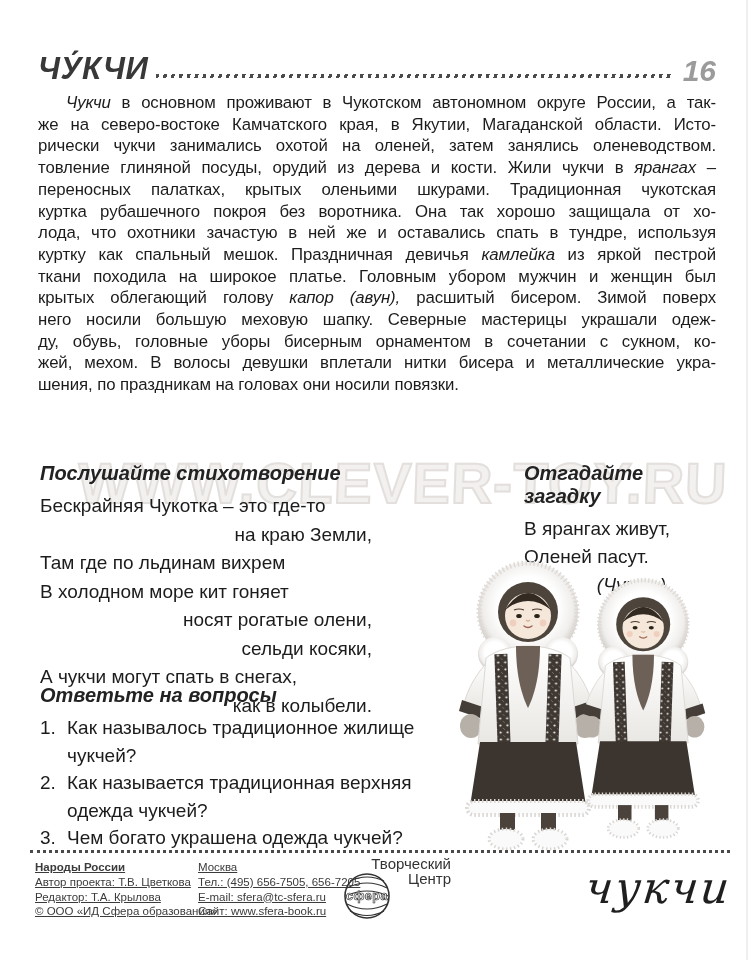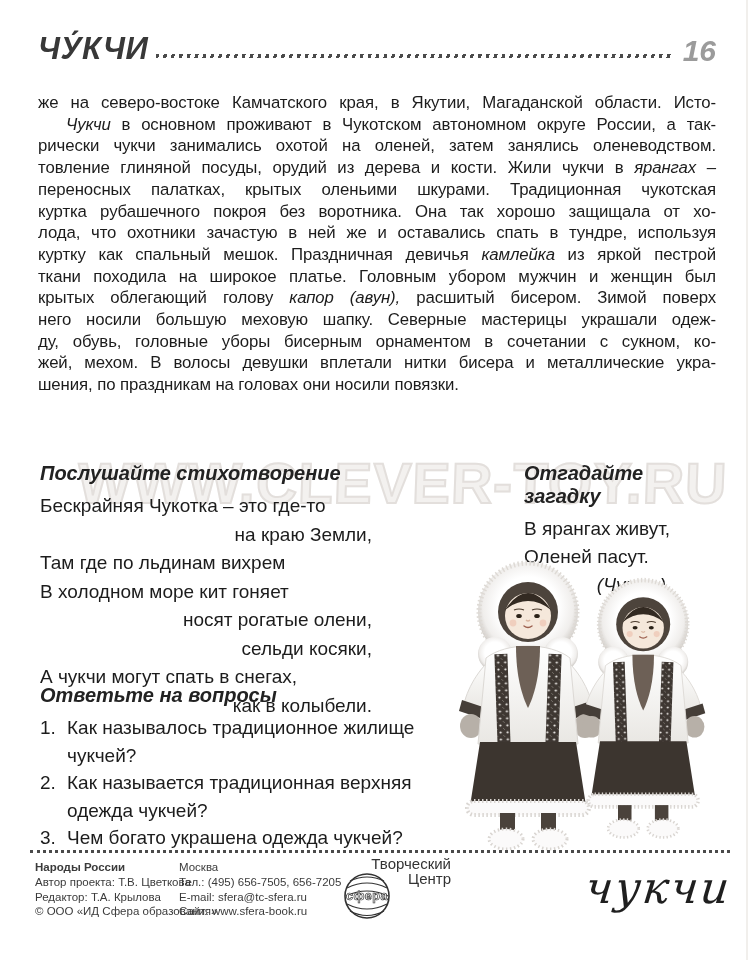--- a/index.html
+++ b/index.html
@@ -9,21 +9,21 @@
   .z1{z-index:1;}
 
   
   .watermark{left:78px;top:450px;font-size:57px;font-weight:bold;white-space:nowrap;
     color:#f3f1ef;-webkit-text-stroke:2px #e3dfdc;letter-spacing:1px;z-index:0;
     transform:skewX(-2deg);}
 
   .edge-shadow{right:6px;top:0;bottom:0;width:2px;background:#f1efec;z-index:0;}
 
   
-  .title-row{left:38px;top:32px;width:678px;display:flex;align-items:flex-end;}
+  .title-row{left:38px;top:52px;width:678px;display:flex;align-items:flex-end;}
   .page-title{font-size:31px;font-weight:bold;font-style:italic;color:#383838;
     letter-spacing:.5px;line-height:1.1;}
   .leader{flex:1;height:4.5px;margin:0 10px 8px 8px;
     background:repeating-linear-gradient(105deg,#4b4b4b 0 3.2px,transparent 3.2px 7.6px);}
   .page-num{font-size:30px;font-weight:bold;font-style:italic;color:#9b9b9b;line-height:1;}
 
   
   .article{left:38px;top:92px;width:678px;font-size:16.8px;line-height:21.7px;
     letter-spacing:-0.1px;}
   .article .ln{text-align:justify;text-align-last:justify;}
@@ -53,42 +53,42 @@
   
   .figure{left:440px;top:554px;width:292px;height:300px;}
 
   
   .handwritten{left:586px;top:862px;font-family:"DejaVu Serif",serif;font-style:italic;
     font-size:44px;color:#1f1f1f;letter-spacing:2px;transform:skewX(-6deg);}
 
   
   .footer{left:30px;top:850px;width:700px;height:100px;}
   .footer-rule{border-top:3px dotted #4a4a4a;width:700px;height:0;}
-  .fcol{position:absolute;top:10px;font-size:11.5px;line-height:14.8px;color:#3b3b3b;}
+  .fcol{position:absolute;top:10px;font-size:11.5px;line-height:14.8px;color:#3b3b3b;text-decoration:underline;}
   .fcol .b{font-weight:bold;}
   .fcol1{left:5px;}
-  .fcol2{left:149px;}
+  .fcol2{left:168px;}
   .flogo{left:313px;top:6px;position:absolute;}
 </style>
 </head>
 <body>
 
 <div class="abs edge-shadow"></div>
 
 <div class="abs watermark">WWW.CLEVER-TOY.RU</div>
 
 <div class="abs title-row z1">
   <span class="page-title">ЧУ́КЧИ</span>
   <span class="leader"></span>
   <span class="page-num">16</span>
 </div>
 
 <div class="abs article z1">
+    <div class="ln ind"><span class="it">Чукчи</span><span> в основном проживают в Чукотском автономном округе России, а так-</span></div>
     <div class="ln"><span>же на северо-востоке Камчатского края, в Якутии, Магаданской области. Исто-</span></div>
-    <div class="ln ind"><span class="it">Чукчи</span><span> в основном проживают в Чукотском автономном округе России, а так-</span></div>
     <div class="ln"><span>рически чукчи занимались охотой на оленей, затем занялись оленеводством.</span></div>
     <div class="ln"><span>товление глиняной посуды, орудий из дерева и кости. Жили чукчи в </span><span class="it">ярангах</span><span> –</span></div>
     <div class="ln"><span>переносных палатках, крытых оленьими шкурами. Традиционная чукотская</span></div>
     <div class="ln"><span>куртка рубашечного покроя без воротника. Она так хорошо защищала от хо-</span></div>
     <div class="ln"><span>лода, что охотники зачастую в ней же и оставались спать в тундре, используя</span></div>
     <div class="ln"><span>куртку как спальный мешок. Праздничная девичья </span><span class="it">камлейка</span><span> из яркой пестрой</span></div>
     <div class="ln"><span>ткани походила на широкое платье. Головным убором мужчин и женщин был</span></div>
     <div class="ln"><span>крытых облегающий голову </span><span class="it">капор (авун),</span><span> расшитый бисером. Зимой поверх</span></div>
     <div class="ln"><span>него носили большую меховую шапку. Северные мастерицы украшали одеж-</span></div>
     <div class="ln"><span>ду, обувь, головные уборы бисерным орнаментом в сочетании с сукном, ко-</span></div>

